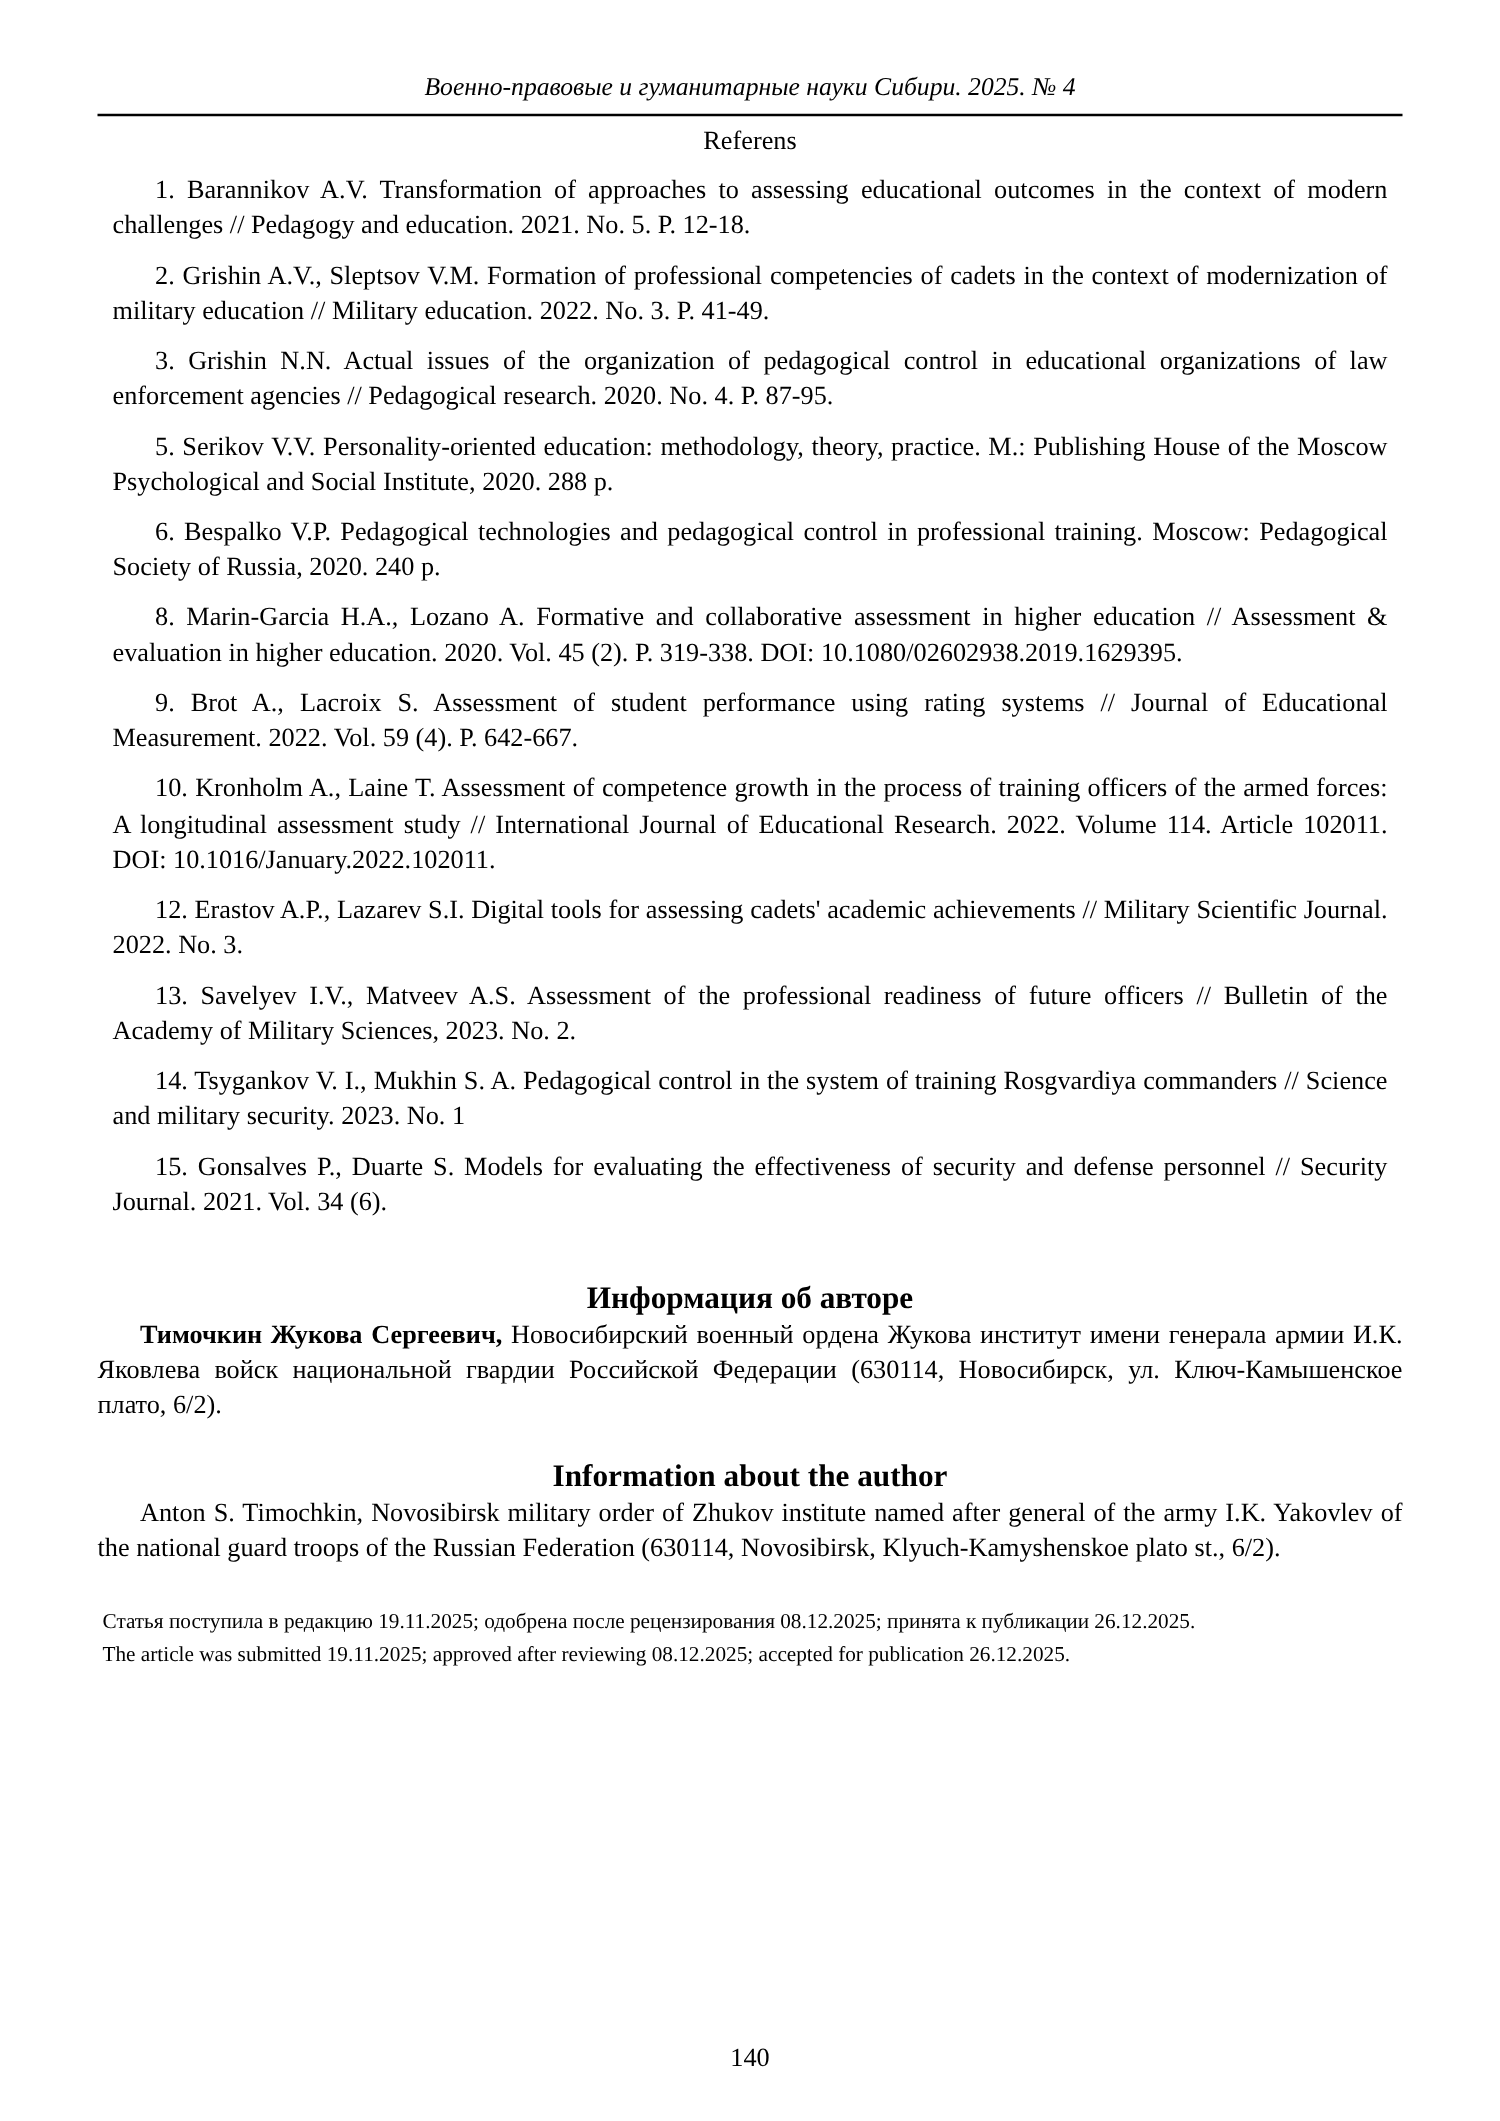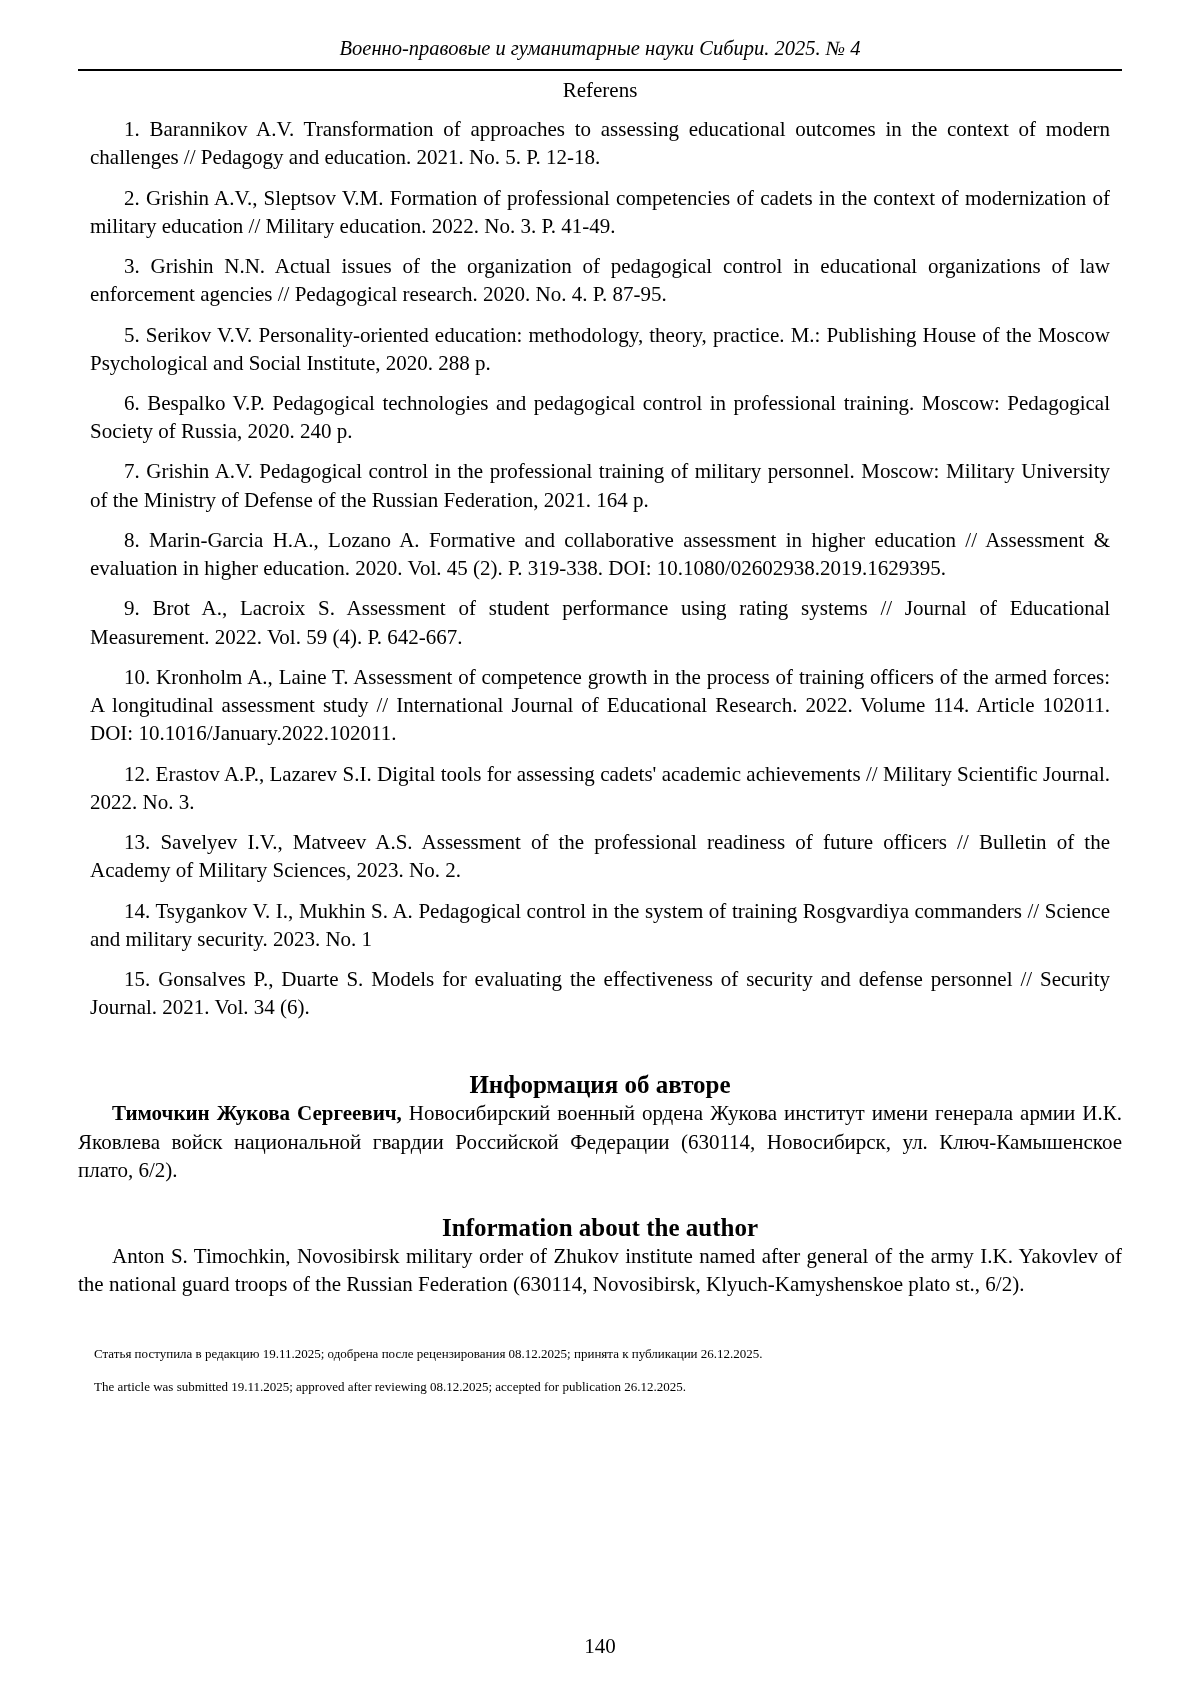--- a/index.html
+++ b/index.html
@@ -11,21 +11,21 @@
     width: 1200px;
     height: 1697px;
     font-family: "Liberation Serif", serif;
     color: #000000;
     position: relative;
   }
   .page {
     box-sizing: border-box;
     width: 1200px;
     height: 1697px;
-    padding: 34px 78px 20px 78px;
+    padding: 56px 78px 20px 78px;
     position: relative;
   }
   .running-head {
     text-align: center;
     font-style: italic;
     font-size: 20.5px;
     line-height: 1.42;
   }
   .running-head div {
     white-space: nowrap;
@@ -67,23 +67,23 @@
     margin: 0;
     text-align: justify;
     text-indent: 34px;
     font-size: 21px;
     line-height: 1.345;
   }
   p.author-block .nm {
     font-weight: bold;
   }
   p.dates {
-    margin: 16px;
+    margin: 4px;
     text-align: justify;
-    font-size: 13px;
+    font-size: 17px;
     line-height: 1.33;
     text-indent: 0;
   }
   .page-number {
     position: absolute;
     left: 0;
     right: 0;
     bottom: 38px;
     text-align: center;
     font-size: 21px;
@@ -100,21 +100,20 @@
   <hr class="head-rule">
 
   <h2 class="section-title">Referens</h2>
 
   <div>
     <p class="ref">1. Barannikov A.V. Transformation of approaches to assessing educational outcomes in the context of modern challenges // Pedagogy and education. 2021. No. 5. P. 12-18.</p>
     <p class="ref">2. Grishin A.V., Sleptsov V.M. Formation of professional competencies of cadets in the context of modernization of military education // Military education. 2022. No. 3. P. 41-49.</p>
     <p class="ref">3. Grishin N.N. Actual issues of the organization of pedagogical control in educational organizations of law enforcement agencies // Pedagogical research. 2020. No. 4. P. 87-95.</p>
     <p class="ref">5. Serikov V.V. Personality-oriented education: methodology, theory, practice. M.: Publishing House of the Moscow Psychological and Social Institute, 2020. 288 p.</p>
     <p class="ref">6. Bespalko V.P. Pedagogical technologies and pedagogical control in professional training. Moscow: Pedagogical Society of Russia, 2020. 240 p.</p>
-    <p class="ref">7. Grishin A.V. Pedagogical control in the professional training of military personnel. Moscow: Military University of the Ministry of Defense of the Russian Federation, 2021. 164 p.</p>
     <p class="ref">8. Marin-Garcia H.A., Lozano A. Formative and collaborative assessment in higher education // Assessment &amp; evaluation in higher education. 2020. Vol. 45 (2). P. 319-338. DOI: 10.1080/02602938.2019.1629395.</p>
     <p class="ref">9. Brot A., Lacroix S. Assessment of student performance using rating systems // Journal of Educational Measurement. 2022. Vol. 59 (4). P. 642-667.</p>
     <p class="ref">10. Kronholm A., Laine T. Assessment of competence growth in the process of training officers of the armed forces: A longitudinal assessment study // International Journal of Educational Research. 2022. Volume 114. Article 102011. DOI: 10.1016/January.2022.102011.</p>
     <p class="ref">12. Erastov A.P., Lazarev S.I. Digital tools for assessing cadets' academic achievements // Military Scientific Journal. 2022. No. 3.</p>
     <p class="ref">13. Savelyev I.V., Matveev A.S. Assessment of the professional readiness of future officers // Bulletin of the Academy of Military Sciences, 2023. No. 2.</p>
     <p class="ref">14. Tsygankov V. I., Mukhin S. A. Pedagogical control in the system of training Rosgvardiya commanders // Science and military security. 2023. No. 1</p>
     <p class="ref">15. Gonsalves P., Duarte S. Models for evaluating the effectiveness of security and defense personnel // Security Journal. 2021. Vol. 34 (6).</p>
   </div>
 
   <div class="gap-lg"></div>

